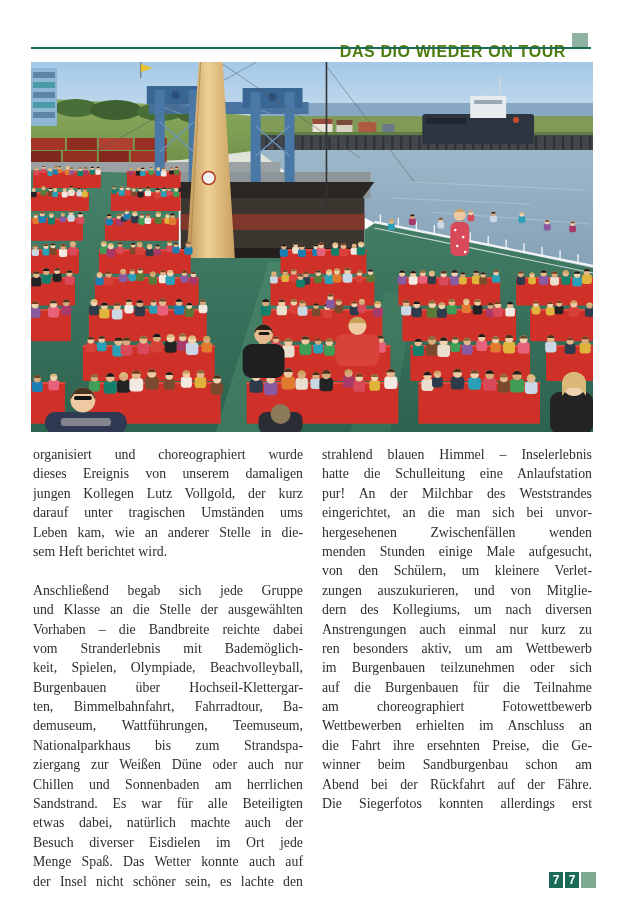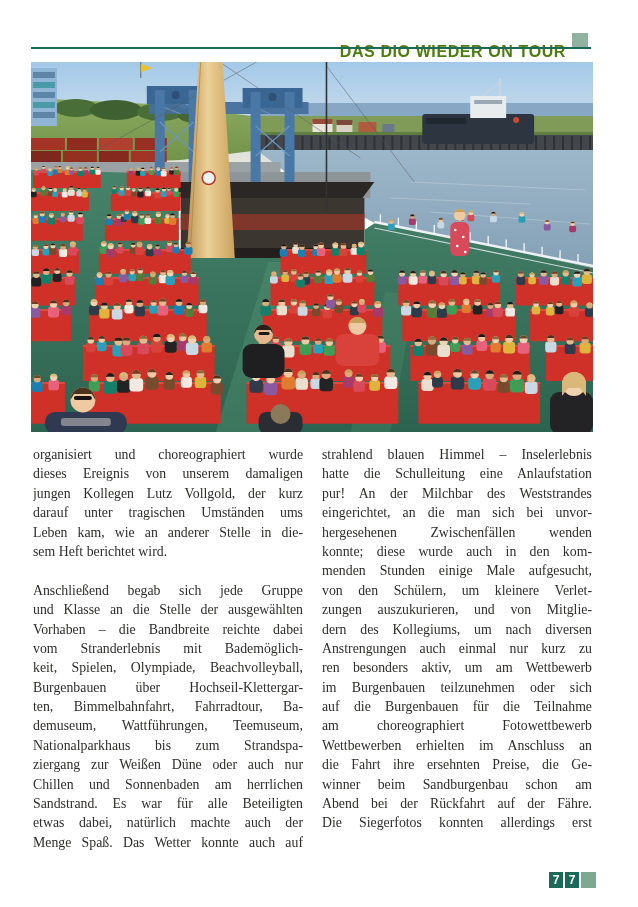--- a/index.html
+++ b/index.html
@@ -1003,31 +1003,32 @@
           <div class="line">vom Stranderlebnis mit Bademöglich-</div>
           <div class="line">keit, Spielen, Olympiade, Beachvolleyball,</div>
           <div class="line">Burgenbauen über Hochseil-Klettergar-</div>
           <div class="line">ten, Bimmelbahnfahrt, Fahrradtour, Ba-</div>
           <div class="line">demuseum, Wattführungen, Teemuseum,</div>
           <div class="line">Nationalparkhaus bis zum Strandspa-</div>
           <div class="line">ziergang zur Weißen Düne oder auch nur</div>
           <div class="line">Chillen und Sonnenbaden am herrlichen</div>
           <div class="line">Sandstrand. Es war für alle Beteiligten</div>
           <div class="line">etwas dabei, natürlich machte auch der</div>
+          <div class="line">Besuch diverser Eisdielen im Ort jede</div>
           <div class="line">Menge Spaß. Das Wetter konnte auch auf</div>
+          <div class="line">der Insel nicht schöner sein, es lachte den</div>
         </div>
       </div>
     <div class="col" id="col-1">
         <div class="para">
           <div class="line">strahlend blauen Himmel – Inselerlebnis</div>
           <div class="line">hatte die Schulleitung eine Anlaufstation</div>
           <div class="line">pur! An der Milchbar des Weststrandes</div>
           <div class="line">eingerichtet, an die man sich bei unvor-</div>
           <div class="line">hergesehenen Zwischenfällen wenden</div>
-          <div class="line">konnte; diese wurde auch in den kom-</div>
           <div class="line">menden Stunden einige Male aufgesucht,</div>
           <div class="line">von den Schülern, um kleinere Verlet-</div>
           <div class="line">zungen auszukurieren, und von Mitglie-</div>
           <div class="line">dern des Kollegiums, um nach diversen</div>
           <div class="line">Anstrengungen auch einmal nur kurz zu</div>
           <div class="line">ren besonders aktiv, um am Wettbewerb</div>
           <div class="line">im Burgenbauen teilzunehmen oder sich</div>
           <div class="line">auf die Burgenbauen für die Teilnahme</div>
           <div class="line">am choreographiert Fotowettbewerb</div>
           <div class="line">Wettbewerben erhielten im Anschluss an</div>

